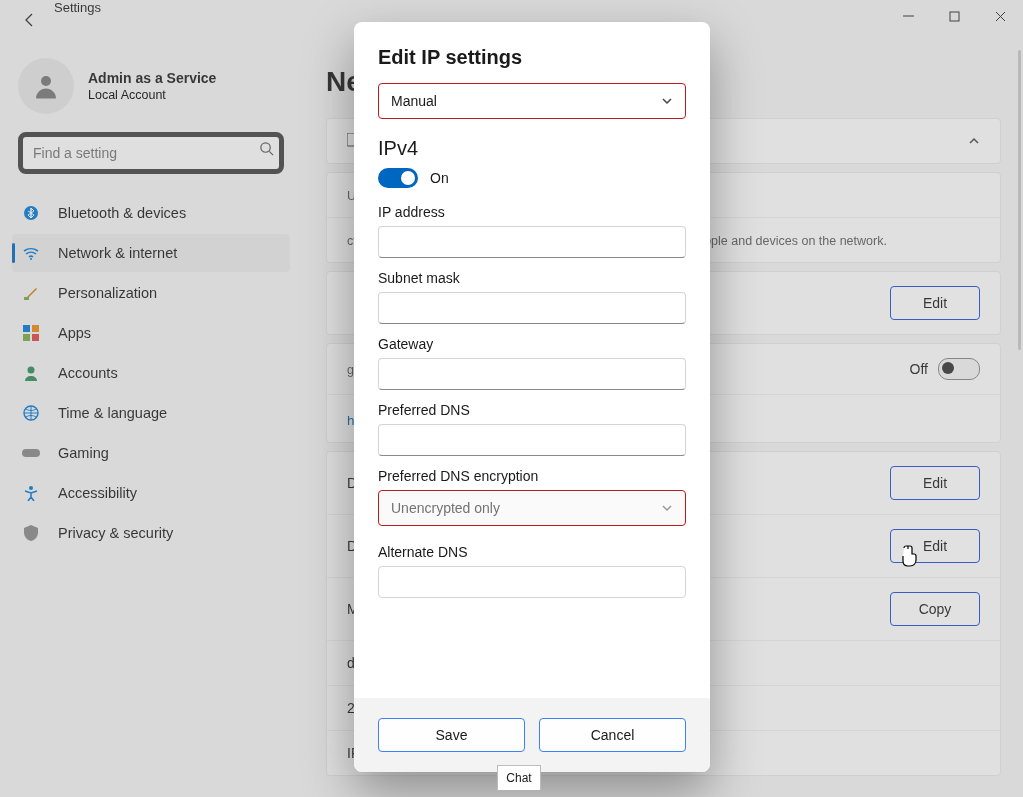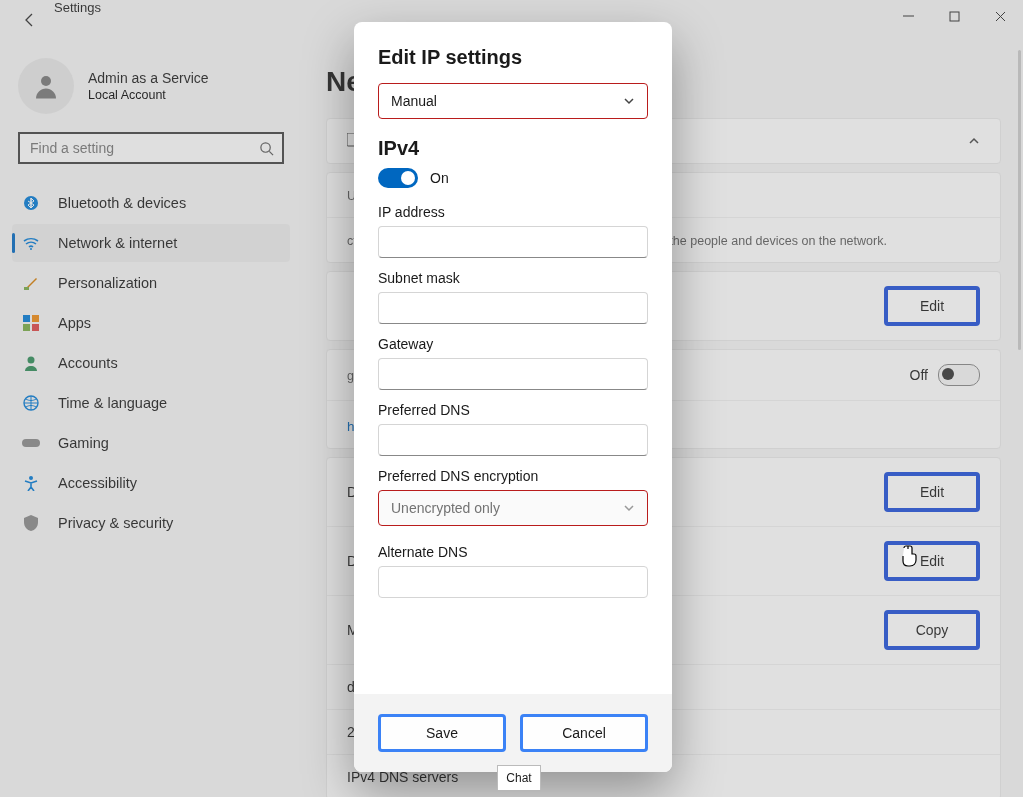--- a/index.html
+++ b/index.html
@@ -8,57 +8,57 @@
 .titlebar{height:48px;display:flex;align-items:flex-start}
 .back-btn{width:40px;height:40px;display:flex;align-items:center;justify-content:center;margin-left:10px}
 .tb-title{font-size:13px;margin-left:4px}
 .caption{position:absolute;right:0;top:0;display:flex}
 .caption .cap{width:46px;height:32px;display:flex;align-items:center;justify-content:center}
 .body{display:flex;position:absolute;top:48px;left:0;right:0;bottom:0}
 .sidebar{width:300px;flex-shrink:0;padding-left:2px;box-sizing:border-box}
 .userrow{display:flex;align-items:center;padding:10px 16px 18px 16px}
 .avatar{width:56px;height:56px;border-radius:50%;background:#e5e5e5;display:flex;align-items:center;justify-content:center;margin-right:14px}
 .avatar svg{width:30px;height:30px;fill:#767676}
-.username{font-size:14px;font-weight:400}
+.username{font-size:14px;font-weight:700}
 .usersub{font-size:12.5px;color:#000000;margin-top:2px}
 .search{margin:0 16px 16px 16px;position:relative}
-.search input{width:100%;height:32px;border:2px solid #404040;border-radius:0;background:#fbfbfb;padding:0 32px 0 10px;font-size:14px;box-sizing:border-box;color:#5a5a5a}
+.search input{width:100%;height:42px;border:5px solid #404040;border-radius:8px;background:#fbfbfb;padding:0 32px 0 10px;font-size:14px;box-sizing:border-box;color:#5a5a5a}
 .search .sicon{position:absolute;right:10px;top:9px}
 .nav{list-style:none;margin:0;padding:4px 10px 0 10px}
 .nav li{display:flex;align-items:center;height:38px;padding:0 10px;border-radius:4px;margin-bottom:2px;position:relative;font-size:14.5px}
 .nav li.active{background:#eaeaea}
 .nav li.active::before{content:"";position:absolute;left:0;top:9px;bottom:9px;width:3px;background:#0067c0;border-radius:2px}
 .nav .nico{width:18px;height:18px;margin-right:18px;display:flex;align-items:center;justify-content:center}
 .main{flex:1;padding:12px 22px 0 26px;overflow:hidden;min-width:0}
 .main-title{font-size:28px;font-weight:600;margin:6px 0 20px 0}
 .card{background:#fdfdfd;border:1px solid #e7e7e7;border-radius:4px;margin-bottom:8px}
 .card.head{display:flex;align-items:center;padding:14px 20px;justify-content:space-between}
 .card .icon-slot{width:22px;margin-right:18px;display:flex;align-items:center;justify-content:flex-start}
 .row{display:flex;align-items:center;padding:14px 20px;border-top:1px solid #eee}
 .row:first-child{border-top:none}
 .row .txt{flex:1}
 .row .desc{color:#5a5a5a;font-size:12.5px;margin-top:2px}
-.btn{min-width:88px;height:32px;border:4px solid #1d4ed8;background:#fefefe;border-radius:4px;font-size:14px;display:flex;align-items:center;justify-content:center}
+.btn{min-width:88px;height:32px;border:1px solid #1d4ed8;background:#fefefe;border-radius:4px;font-size:14px;display:flex;align-items:center;justify-content:center}
 .toggle{width:40px;height:20px;border-radius:10px;border:1px solid #858585;background:#f3f3f3;position:relative;display:inline-block;vertical-align:middle;margin-left:10px}
 .toggle::after{content:"";position:absolute;width:12px;height:12px;border-radius:50%;background:#323232;left:3px;top:3px}
 .link{color:#0067c0;font-size:13.5px;margin-top:4px;display:inline-block}
 
-.modal{position:absolute;left:354px;top:22px;width:318px;height:750px;background:#fff;border-radius:8px;box-shadow:0 20px 50px rgba(0,0,0,.35);z-index:20;display:flex;flex-direction:column;overflow:hidden}
+.modal{position:absolute;left:354px;top:22px;width:356px;height:750px;background:#fff;border-radius:8px;box-shadow:0 20px 50px rgba(0,0,0,.35);z-index:20;display:flex;flex-direction:column;overflow:hidden}
 .modal-body{padding:24px 24px 8px 24px;flex:1;overflow:hidden}
 .mtitle{font-size:20px;font-weight:600;margin-bottom:14px}
 .dropdown{height:34px;border:1px solid #b91c1c;border-radius:4px;display:flex;align-items:center;padding:0 12px;justify-content:space-between;font-size:14px;margin-bottom:18px}
 .dropdown.disabled{color:#737373;background:#fafafa}
-.section-h{font-size:20px;font-weight:700;margin-top:4px;margin-bottom:8px}
+.section-h{font-size:20px;font-weight:400;margin-top:4px;margin-bottom:8px}
 .switchrow{display:flex;align-items:center;margin-bottom:16px}
 .sw{width:40px;height:20px;border-radius:10px;background:#0067c0;position:relative;margin-right:12px}
 .sw::after{content:"";position:absolute;width:14px;height:14px;border-radius:50%;background:#fff;right:3px;top:3px}
 .flab{font-size:14px;margin-bottom:6px;margin-top:10px}
 .tinput{width:100%;height:32px;border:1px solid #d5d5d5;border-bottom:1px solid #888;border-radius:4px;box-sizing:border-box;margin-bottom:12px;display:block}
 .modal-footer{background:#f3f3f3;padding:20px 24px;display:flex;gap:14px}
-.modal-footer .mbtn{flex:1;height:32px;border:3px solid #3b82f6;background:#fefefe;border-radius:4px;font-size:14px;display:flex;align-items:center;justify-content:center}
+.modal-footer .mbtn{flex:1;height:32px;border:1px solid #3b82f6;background:#fefefe;border-radius:4px;font-size:14px;display:flex;align-items:center;justify-content:center}
 .chat-tab{position:absolute;left:497px;bottom:7px;width:42px;height:24px;background:#fff;border:1px solid #bbb;border-bottom:none;display:flex;align-items:center;justify-content:center;font-size:12px;z-index:30}
 .scroll-ind{position:absolute;right:2px;top:50px;width:3px;height:300px;background:#c9c9c9;border-radius:2px}
 .chev{width:12px;height:12px}
 .cursor{position:absolute;left:900px;top:544px;z-index:50;pointer-events:none}
 </style>
 </head>
 <body>
 
 <div class="window">
   <div class="titlebar">

